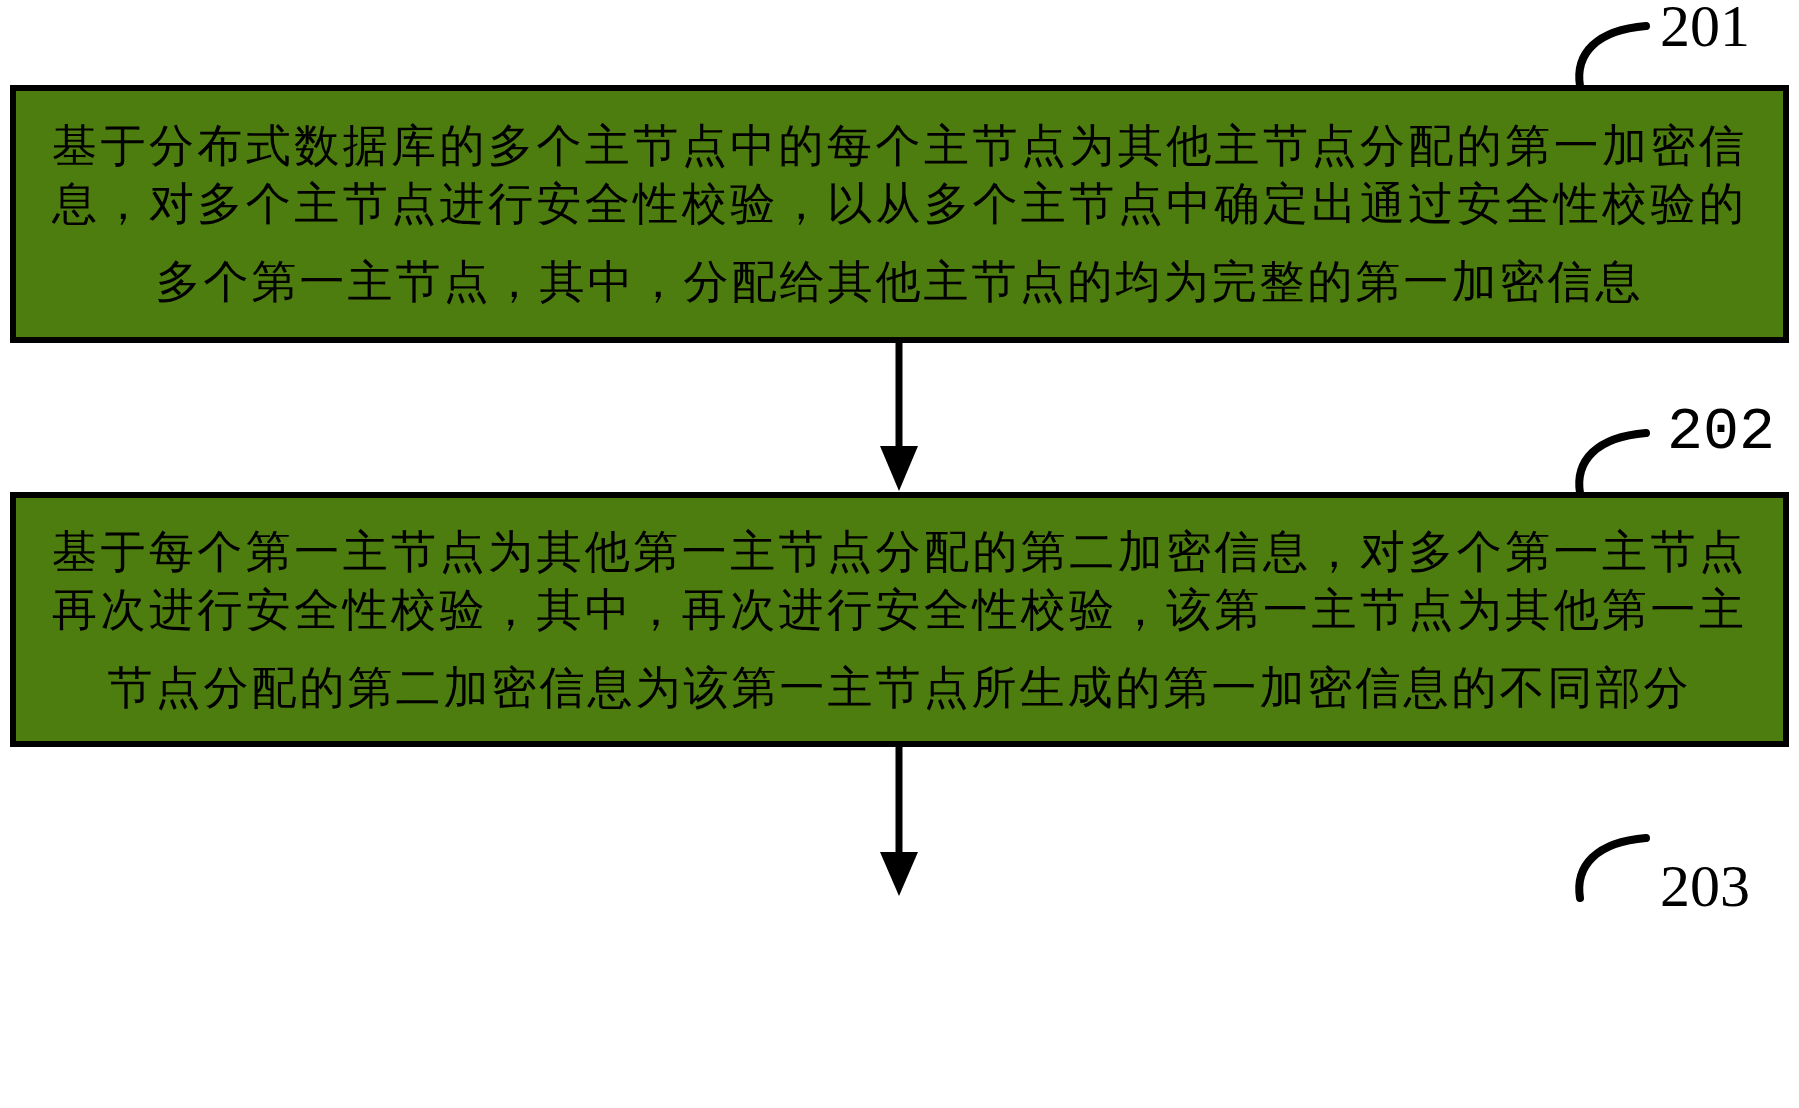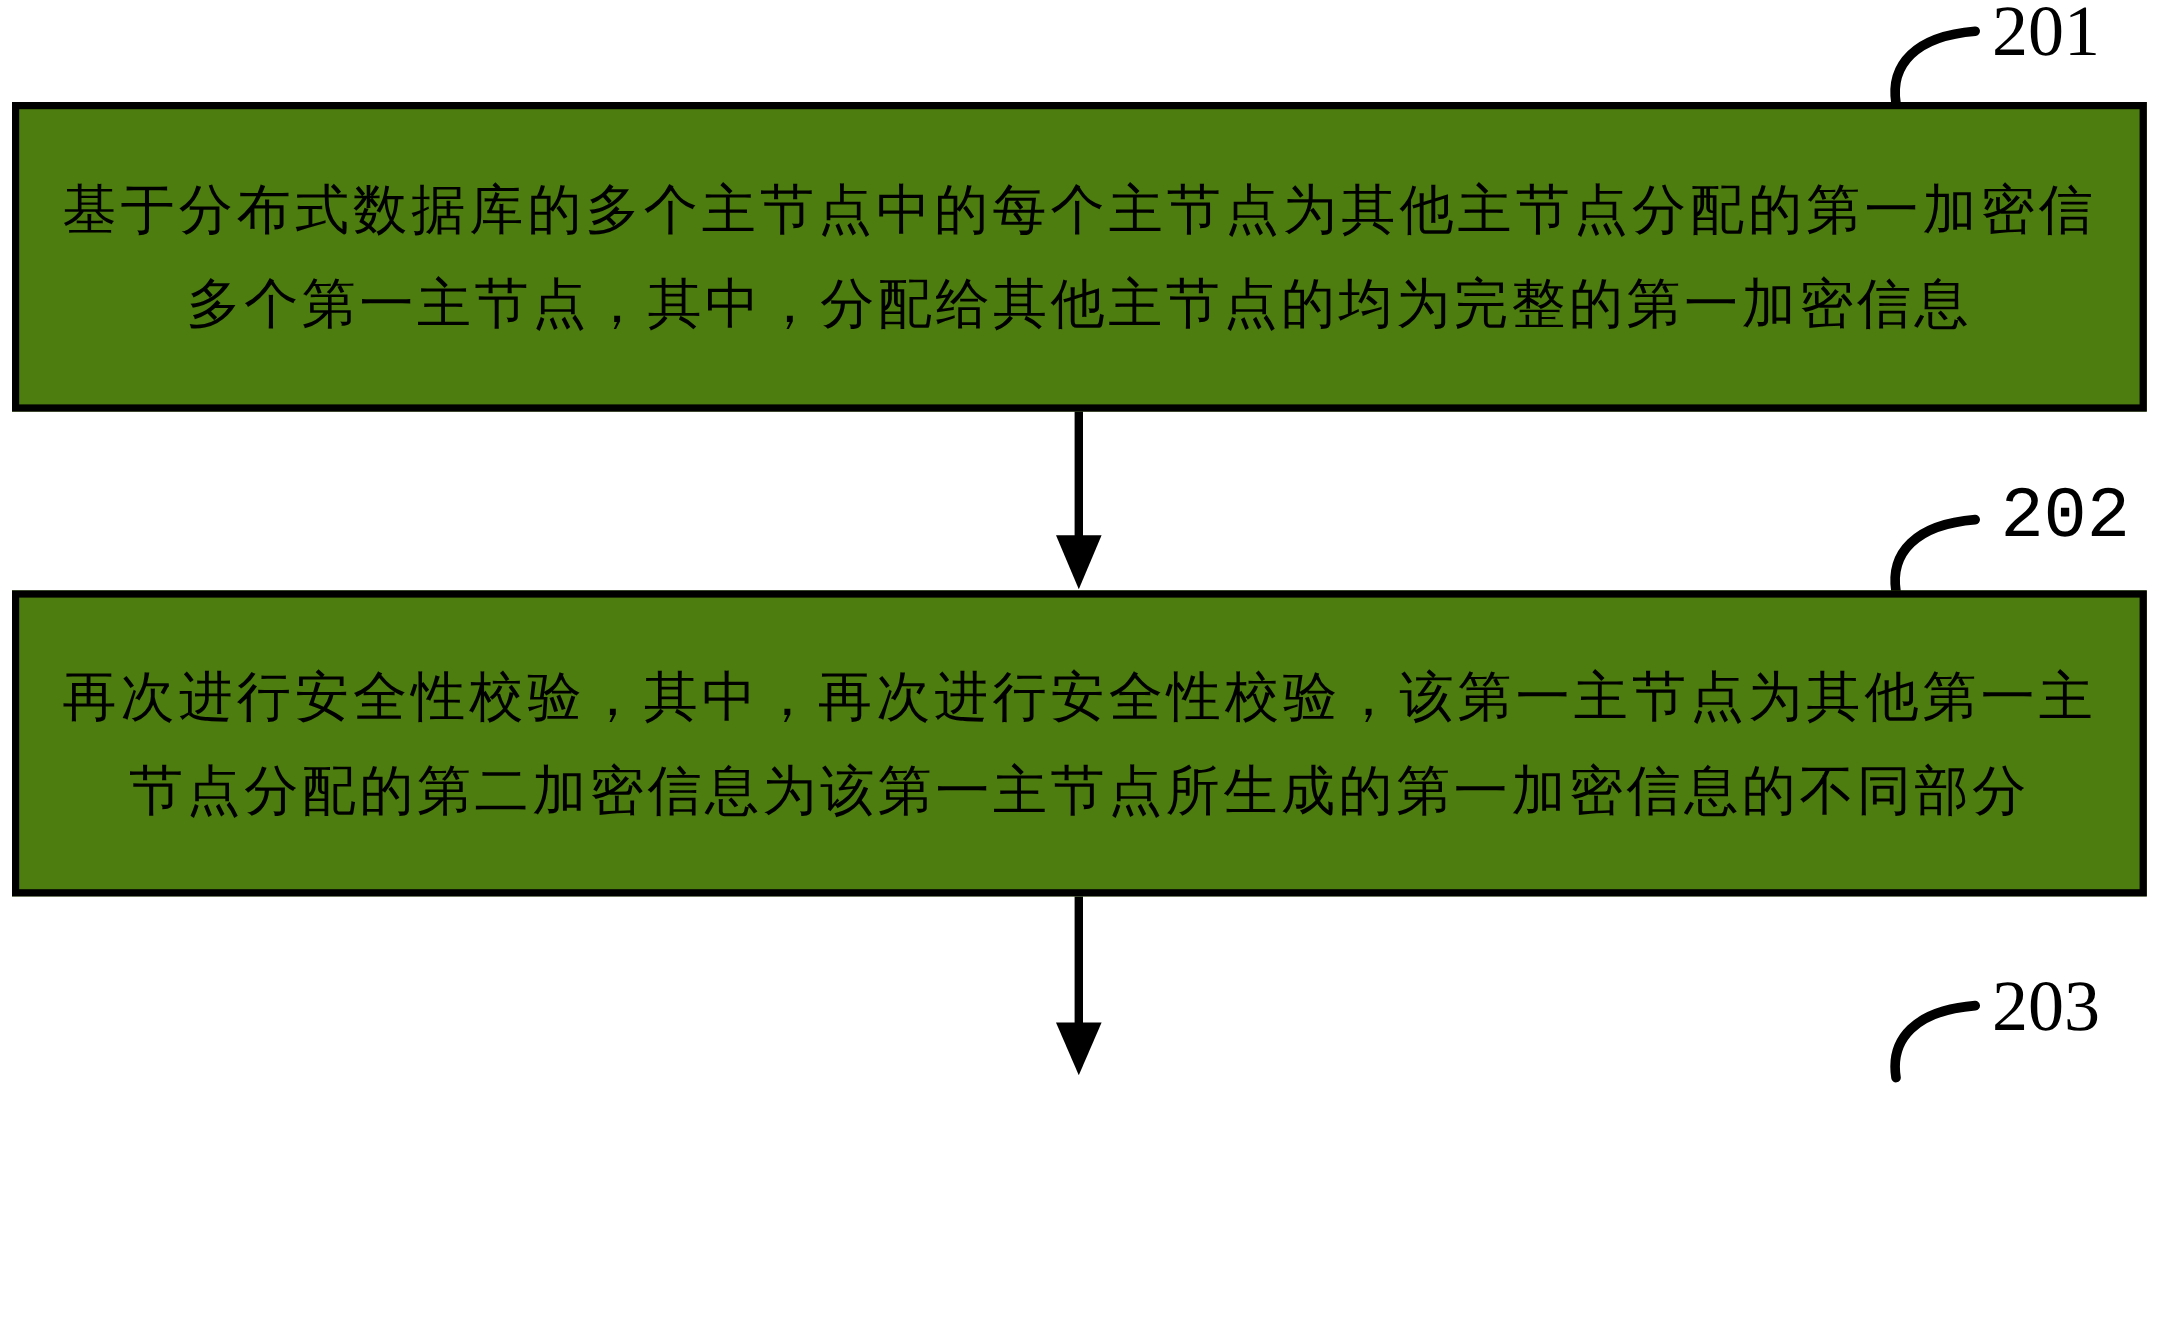--- a/index.html
+++ b/index.html
@@ -53,21 +53,21 @@
 
   .step-label {
     position: absolute;
     font-size: 60px;
     line-height: 52px;
     font-family: "Liberation Serif", "DejaVu Serif", serif;
     color: #000000;
   }
   #label-201 { left: 1660px; top: 0px; }
   #label-202 { left: 1667px; top: 406px; font-family: Liberation Mono, monospace; }
-  #label-203 { left: 1660px; top: 812px; }
+  #label-203 { left: 1660px; top: 860px; }
 
   svg.overlay {
     position: absolute;
     left: 0;
     top: 0;
     pointer-events: none;
   }
 </style>
 </head>
 <body>
@@ -92,22 +92,24 @@
 
     <path d="M 1580 898 C 1575 866 1596 842 1646 838" fill="none" stroke="#000000" stroke-width="8" stroke-linecap="round"></path>
   </svg>
 
   <div class="step-label" id="label-201">201</div>
   <div class="step-label" id="label-202">202</div>
   <div class="step-label" id="label-203">203</div>
 
   <div class="flow-box" id="box-201">
     <div class="box-line fill">基于分布式数据库的多个主节点中的每个主节点为其他主节点分配的第一加密信</div>
+    <div class="box-line fill">息，对多个主节点进行安全性校验，以从多个主节点中确定出通过安全性校验的</div>
     <div class="box-line last">多个第一主节点，其中，分配给其他主节点的均为完整的第一加密信息</div>
   </div>
 
   <div class="flow-box" id="box-202">
+    <div class="box-line fill">基于每个第一主节点为其他第一主节点分配的第二加密信息，对多个第一主节点</div>
     <div class="box-line fill">再次进行安全性校验，其中，再次进行安全性校验，该第一主节点为其他第一主</div>
     <div class="box-line last">节点分配的第二加密信息为该第一主节点所生成的第一加密信息的不同部分</div>
   </div>
 
 
 </div>
 
 </body></html>

